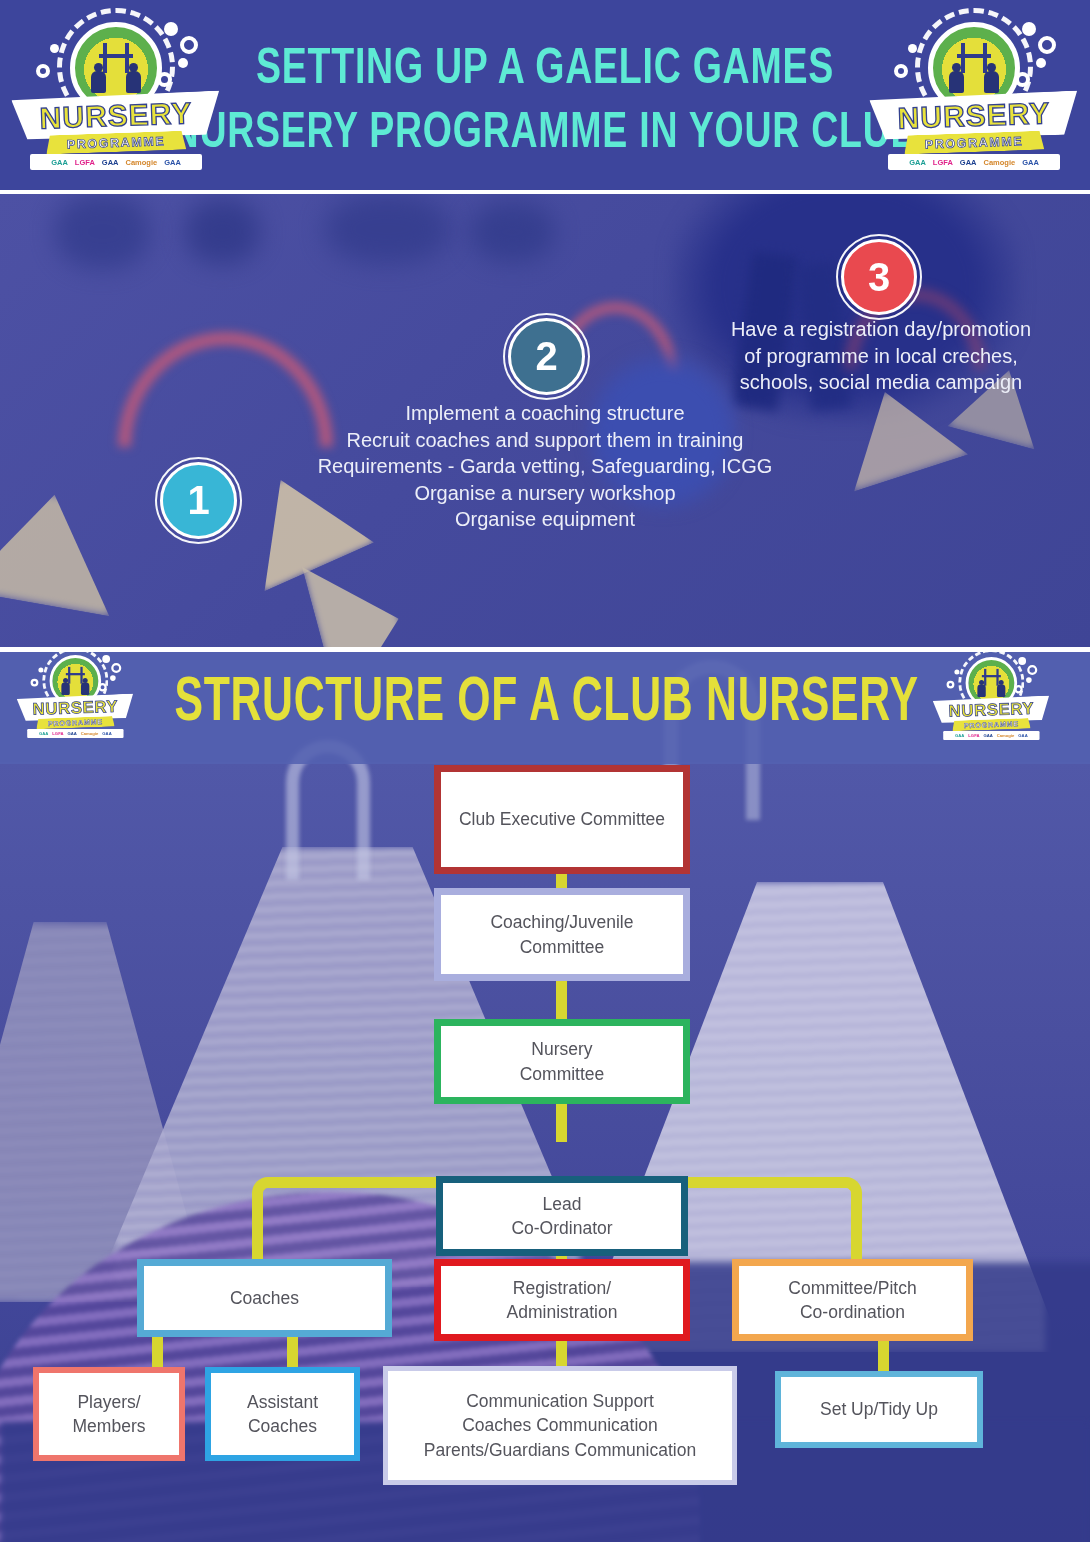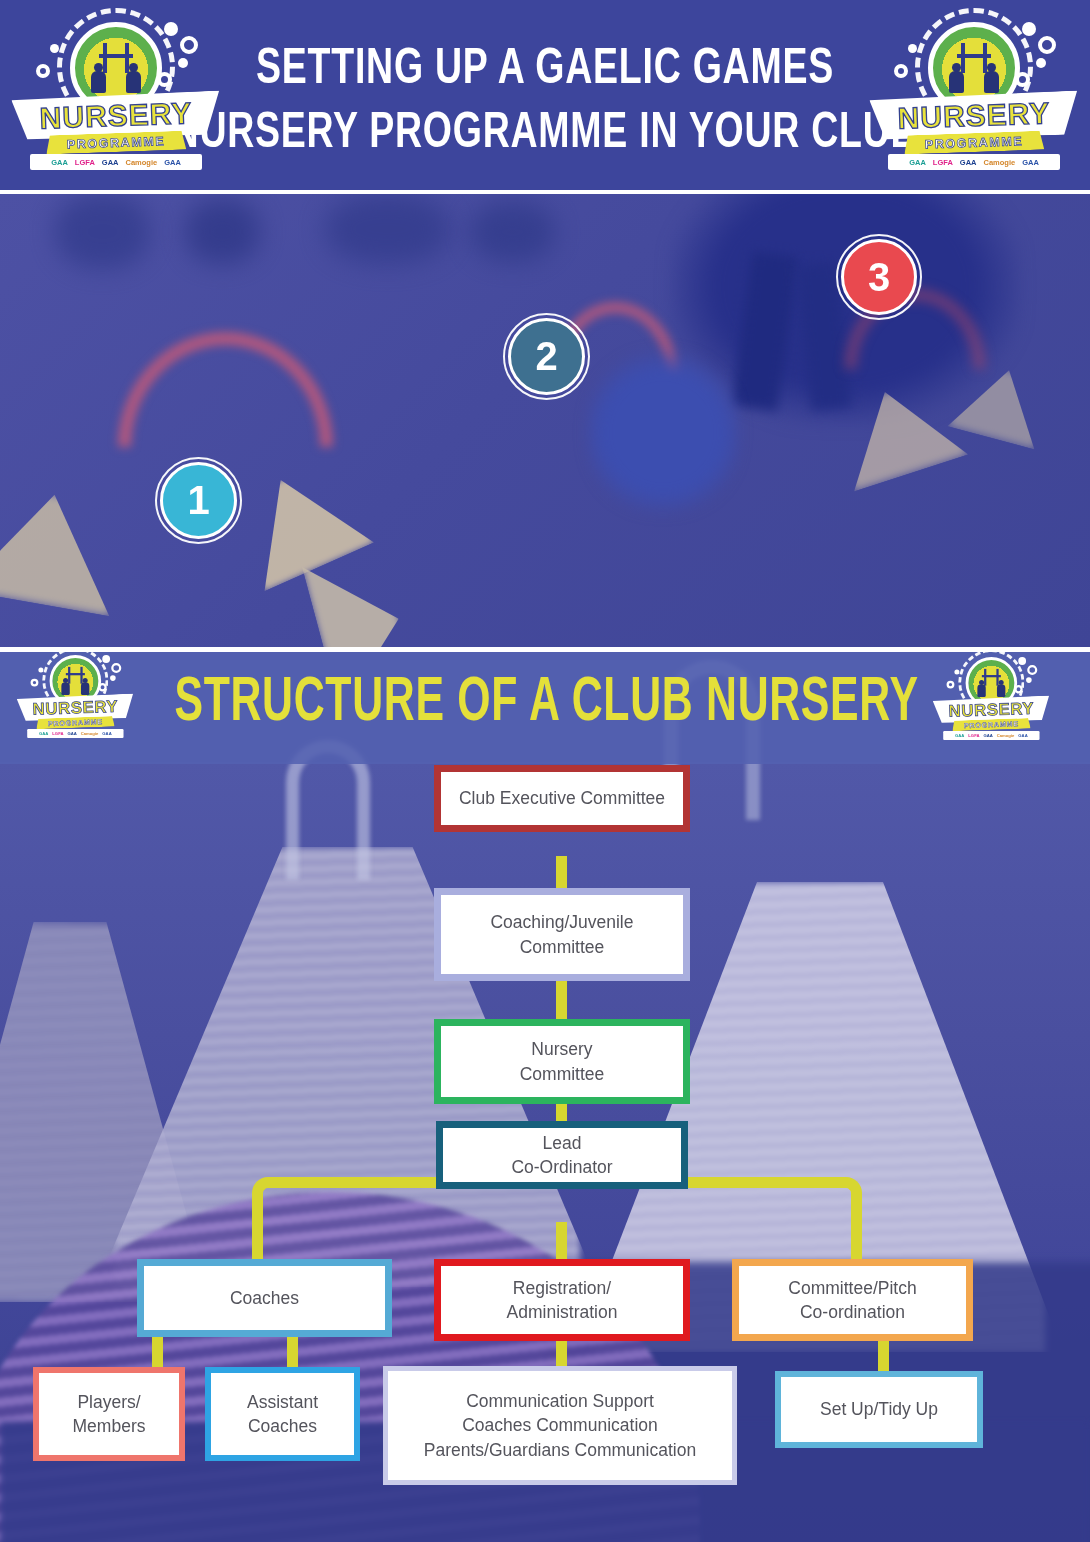--- a/index.html
+++ b/index.html
@@ -75,21 +75,21 @@
   .logo-sponsors{position:absolute;top:134px;left:20px;right:20px;height:16px;background:#fff;border-radius:2px;
     display:flex;align-items:center;justify-content:center;gap:7px;}
   .logo-sponsors span{font-size:7.5px;font-weight:bold;}
 </style>
 </head>
 <body>
 
 <div id="poster">
 
   <div id="header-band" class="band" style="background: rgb(61, 69, 156);"></div>
-  <div class="big-title" id="main-title" style="color: #ffffff;">
+  <div class="big-title" id="main-title" style="color: #5eead4;">
     <span class="tline">SETTING UP A GAELIC GAMES</span>
     <span class="tline">NURSERY PROGRAMME IN YOUR CLUB</span>
   </div>
   <div class="logo-slot" style="left:10px;top:20px;">
   <div class="logo">
     <div class="logo-arc"></div>
     <span class="bub" style="width:14px;height:14px;right:44px;top:2px;"></span>
     <span class="bub ring" style="width:18px;height:18px;right:24px;top:16px;"></span>
     <span class="bub" style="width:10px;height:10px;right:34px;top:38px;"></span>
     <span class="bub ring" style="width:15px;height:15px;right:50px;top:52px;"></span>
@@ -169,24 +169,32 @@
     <div class="decor tri" style="left:955px;top:175px;width:90px;height:70px;background:rgba(200,188,168,.6);transform:rotate(15deg);filter:blur(4px);"></div>
   </div>
 
   <div class="step-circle" style="left: 160px; top: 462px; width: 77px; height: 77px; background: rgb(56, 182, 214);">
     <span>1</span>
   </div>
 
   <div class="step-circle" style="left: 508px; top: 318px; width: 77px; height: 77px; background: rgb(62, 112, 144);">
     <span>2</span>
   </div>
+  <div class="step-text" style="left:290px;top:400px;width:510px;">Implement a coaching structure
+Recruit coaches and support them in training
+Requirements - Garda vetting, Safeguarding, ICGG
+Organise a nursery workshop
+Organise equipment</div>
 
   <div class="step-circle" style="left: 841px; top: 239px; width: 76px; height: 76px; background: rgb(233, 73, 79);">
     <span>3</span>
   </div>
+  <div class="step-text" style="left:700px;top:316px;width:362px;">Have a registration day/promotion
+of programme in local creches,
+schools, social media campaign</div>
 
   <div id="bottom-section">
     <div id="photo-bottom-bg">
       <div class="decor stack" style="left:-60px;top:160px;width:260px;height:380px;background-color:#7d7cb0;filter:blur(4px);opacity:.9;"></div>
       <div class="decor stack" style="left:115px;top:85px;width:465px;height:440px;background-color:#9a99c6;filter:blur(3px);opacity:.92;"></div>
       <div class="decor stack" style="left:595px;top:120px;width:450px;height:470px;background-color:#bcbbdc;filter:blur(3px);opacity:.92;"></div>
       <div class="decor" style="left:545px;top:500px;width:560px;height:300px;background:#333a8a;opacity:.85;filter:blur(4px);"></div>
       <div class="decor ridges" style="left:-40px;top:430px;width:740px;height:380px;filter:blur(2px);"></div>
       <div class="decor" style="left:0;top:660px;width:1090px;height:130px;background:#343b8c;opacity:.9;filter:blur(3px);"></div>
     </div>
@@ -266,26 +274,26 @@
   <div class="conn" style="left: 556px; top: 979px; height: 42px; background: rgb(215, 214, 48);"></div>
   <div class="conn" style="left: 556px; top: 1102px; height: 40px; background: rgb(215, 214, 48);"></div>
   <div class="conn" style="left: 556px; top: 1222px; height: 39px; background: rgb(215, 214, 48);"></div>
   <div class="conn" style="left: 556px; top: 1339px; height: 30px; background: rgb(215, 214, 48);"></div>
   <div class="elbow" id="elbow-left" style="left: 252px; top: 1177px; width: 185px; height: 84px; border-color: rgb(215, 214, 48);"></div>
   <div class="elbow" id="elbow-right" style="left: 688px; top: 1177px; width: 174px; height: 84px; border-color: rgb(215, 214, 48);"></div>
   <div class="conn" style="left: 152px; top: 1336px; height: 34px; background: rgb(215, 214, 48);"></div>
   <div class="conn" style="left: 287px; top: 1336px; height: 34px; background: rgb(215, 214, 48);"></div>
   <div class="conn" style="left: 878px; top: 1340px; height: 34px; background: rgb(215, 214, 48);"></div>
 
-  <div class="node" style="left: 434px; top: 765px; width: 256px; height: 67px; border-color: rgb(178, 52, 52);">Club Executive Committee</div>
+  <div class="node" style="left: 434px; top: 765px; width: 256px; height: 109px; border-color: rgb(178, 52, 52);">Club Executive Committee</div>
   <div class="node" style="left: 434px; top: 888px; width: 256px; height: 93px; border-color: rgb(169, 174, 222);">Coaching/Juvenile
 Committee</div>
   <div class="node" style="left: 434px; top: 1019px; width: 256px; height: 85px; border-color: rgb(44, 180, 94);">Nursery
 Committee</div>
-  <div class="node" style="left: 436px; top: 1121px; width: 252px; height: 68px; border-color: rgb(23, 96, 124);">Lead
+  <div class="node" style="left: 436px; top: 1176px; width: 252px; height: 80px; border-color: rgb(23, 96, 124);">Lead
 Co-Ordinator</div>
   <div class="node" style="left: 137px; top: 1259px; width: 255px; height: 78px; border-color: rgb(85, 170, 213);">Coaches</div>
   <div class="node" style="left: 434px; top: 1259px; width: 256px; height: 82px; border-color: rgb(224, 25, 31);">Registration/
 Administration</div>
   <div class="node" style="left: 732px; top: 1259px; width: 241px; height: 82px; border-color: rgb(243, 167, 78);">Committee/Pitch
 Co-ordination</div>
   <div class="node bw6" style="left: 33px; top: 1367px; width: 152px; height: 94px; border-color: rgb(239, 117, 108);">Players/
 Members</div>
   <div class="node bw6" style="left: 205px; top: 1367px; width: 155px; height: 94px; border-color: rgb(46, 164, 228);">Assistant
 Coaches</div>

